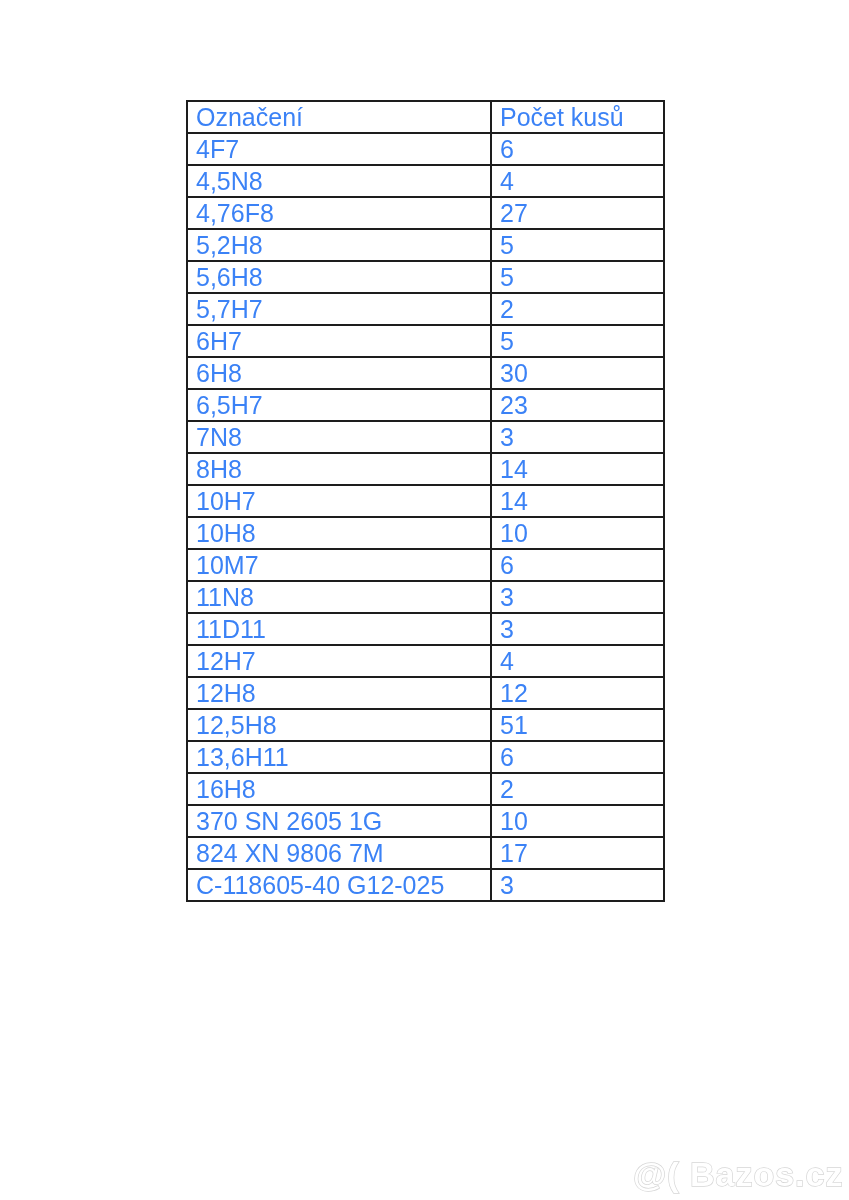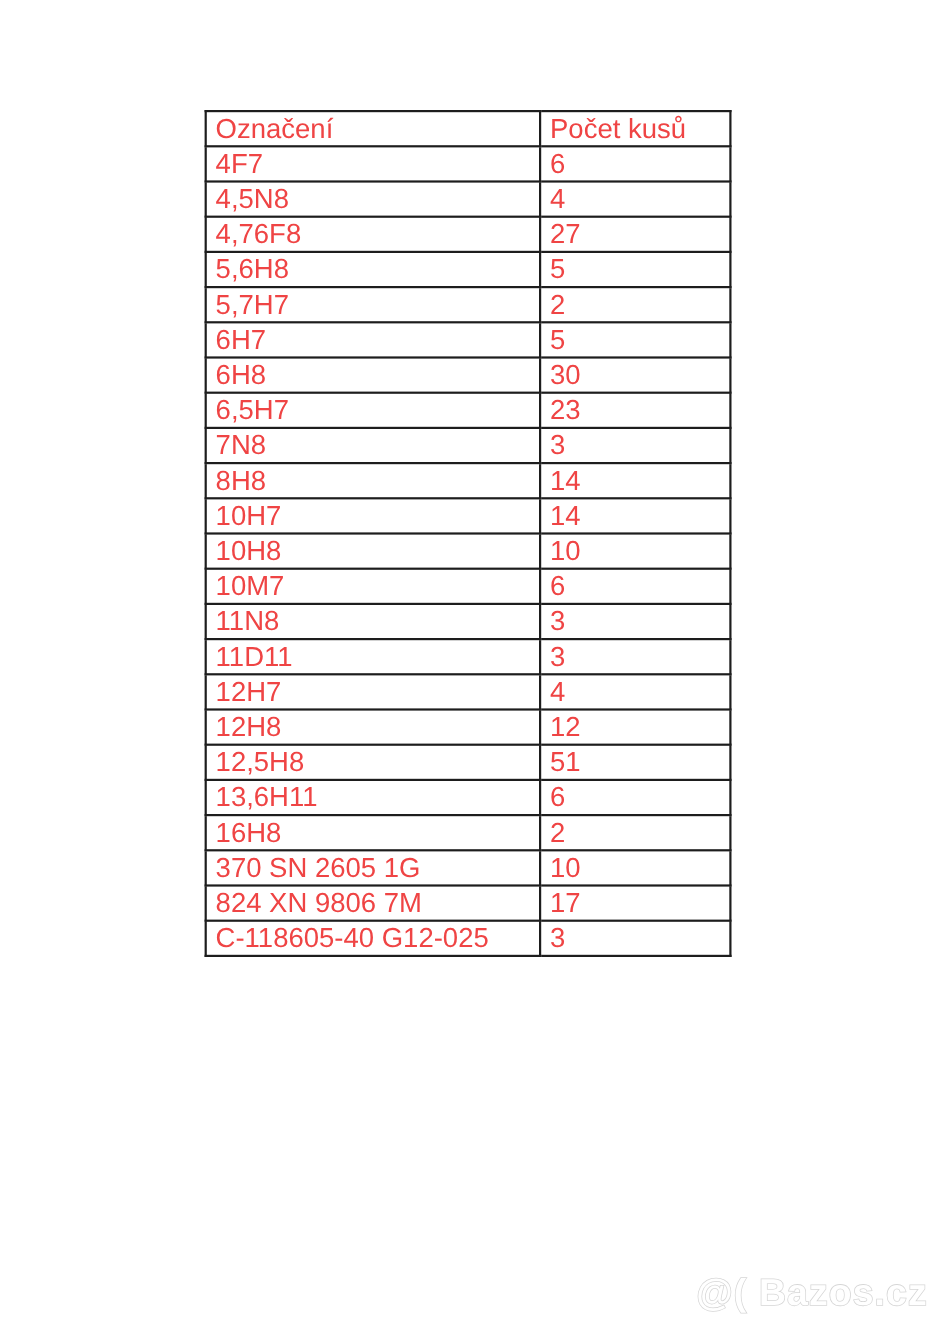--- a/index.html
+++ b/index.html
@@ -28,21 +28,21 @@
   }
   .doc-table th,
   .doc-table td {
     border: 2px solid #1d1d1d;
     height: 30px;
     padding: 0 4px 0 8px;
     font-size: 25px;
     font-weight: 400;
     text-align: left;
     vertical-align: middle;
-    color: #ef4444;
+    color: #3b82f6;
     white-space: nowrap;
     line-height: 1;
     overflow: hidden;
   }
   .col-designation { width: 304px; }
   .col-quantity   { width: 173px; }
   .watermark {
     position: absolute;
     right: 6px;
     bottom: 2px;
@@ -79,20 +79,24 @@
           <td>4F7</td>
           <td>6</td>
         </tr>
         <tr>
           <td>4,5N8</td>
           <td>4</td>
         </tr>
         <tr>
           <td>4,76F8</td>
           <td>27</td>
+        </tr>
+        <tr>
+          <td>5,2H8</td>
+          <td>5</td>
         </tr>
         <tr>
           <td>5,6H8</td>
           <td>5</td>
         </tr>
         <tr>
           <td>5,7H7</td>
           <td>2</td>
         </tr>
         <tr>

